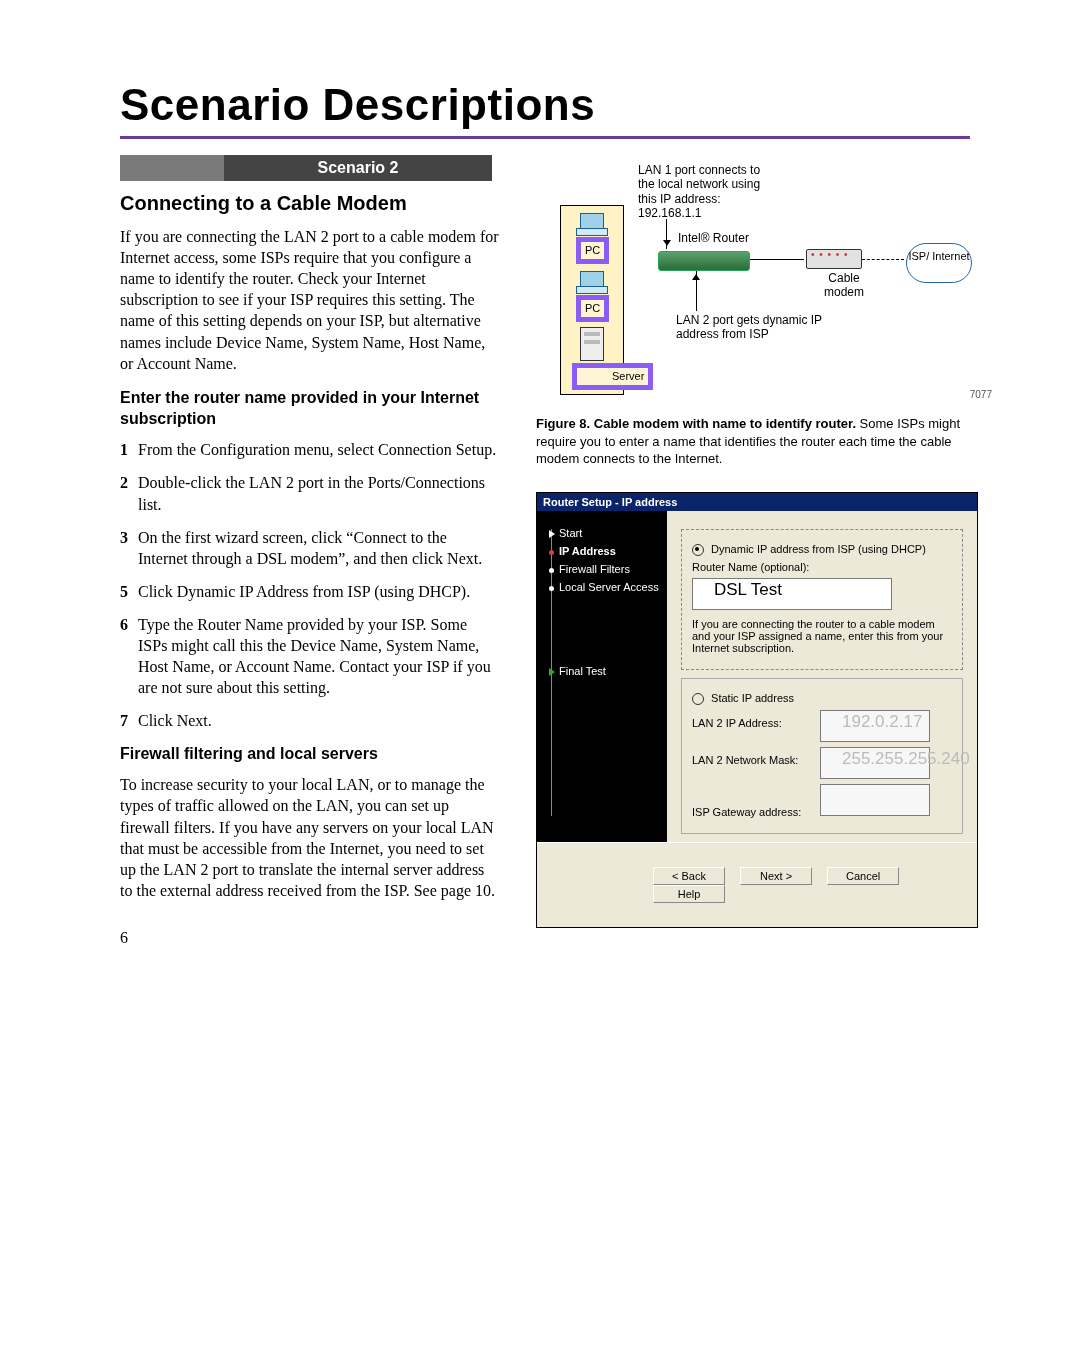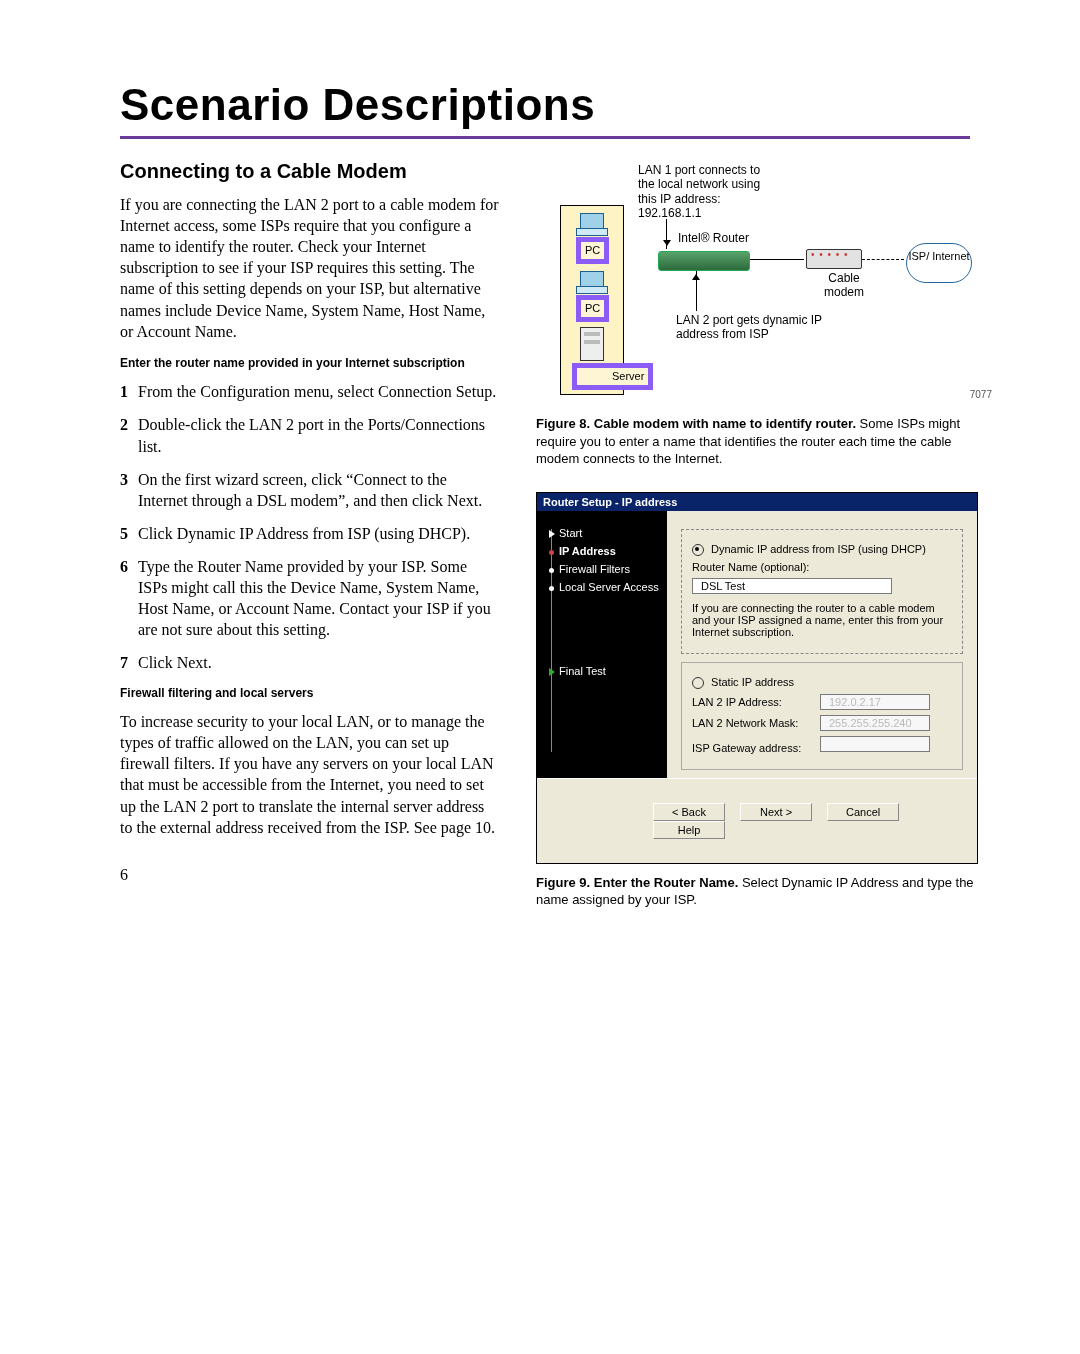--- a/index.html
+++ b/index.html
@@ -67,21 +67,21 @@
     line-height: 1.25;
   }
   .body-text {
     font-size: 16px;
     line-height: 1.32;
     margin: 0 0 14px 0;
   }
   .sub-heading {
     font-family: Arial, Helvetica, sans-serif;
     font-weight: 900;
-    font-size: 12px;
+    font-size: 16px;
     margin: 6px 0 10px 0;
     line-height: 1.3;
   }
   .steps {
     list-style: none;
     padding: 0;
     margin: 0 0 10px 0;
     font-size: 16px;
     line-height: 1.32;
     counter-reset: step 0;
@@ -162,21 +162,21 @@
   .dialog .nav .item::before{content:""; position:absolute; left:0; top:5px; width:5px; height:5px; background:#fff; border-radius:50%;}
   .dialog .nav .item.cur::before{ background:#c44; }
   .dialog .nav .item.tri::before{ width:0;height:0;border:4px solid transparent;border-left:6px solid #fff; border-radius:0; top:3px; background:none;}
   .dialog .nav .item.arrow-green::before{ width:0;height:0;border:4px solid transparent;border-left:6px solid #3a3; border-radius:0; top:3px; background:none;}
   .dialog .nav .vline{position:absolute; left:14px; top:18px; bottom:26px; width:1px; background:#888;}
   .dialog .content {
     flex:1; padding:10px 14px 8px 14px; box-sizing:border-box;
   }
   .radio { display:inline-block; width:10px; height:10px; border:1px solid #333; border-radius:50%; margin-right:4px; vertical-align:middle; position:relative;}
   .radio.checked::after{content:"";position:absolute;left:2px;top:2px;width:4px;height:4px;background:#000;border-radius:50%;}
-  .field { border:1px solid #7a7a7a; background:#fff; height:16px; padding:1px 8px; font-size:11px; box-sizing:border-box; display:inline-block;}
+  .field { border:1px solid #7a7a7a; background:#fff; height:32px; padding:1px 21px; font-size:17px; box-sizing:border-box; display:inline-block;}
   .field.dim { color:#bbb; background:#f7f7f7;}
   .group {
     border:1px solid #aaa; padding:8px 10px 10px 10px; margin-top:8px;
   }
   .dlg-row { margin:5px 0; white-space:nowrap;}
   .dlg-row .lbl { display:inline-block; width:128px; }
   .dialog .buttons {
     border-top:1px solid #fff; padding:24px; text-align:left;
   }
   .dialog .buttons button {
@@ -193,20 +193,24 @@
 </head>
 <body>
 
 <div class="page">
   <h1 class="main-title">Scenario Descriptions</h1>
   <div class="title-rule"></div>
 
   <div class="columns">
 
     <div class="col-left">
+      <div class="scenario-bar">
+        <div class="left-seg"></div>
+        <div class="right-seg">Scenario 2</div>
+      </div>
 
       <h2 class="section-title">Connecting to a Cable Modem</h2>
 
       <p class="body-text">If you are connecting the LAN 2 port to a cable modem for Internet access, some ISPs require that you configure a name to identify the router. Check your Internet subscription to see if your ISP requires this setting. The name of this setting depends on your ISP, but alternative names include Device Name, System Name, Host Name, or Account Name.</p>
 
       <div class="sub-heading">Enter the router name provided in your Internet subscription</div>
 
       <ol class="steps">
         <li>
             <span class="num">1</span>
@@ -327,19 +331,16 @@
           </div>
         </div>
         <div class="buttons" style="padding-left:110px;">
           <button>&lt; Back</button>
           <button>Next &gt;</button>
           <button>Cancel</button>
           <button>Help</button>
         </div>
       </div>
 
-      <p class="caption">
-        <b>Figure 9. Enter the Router Name.</b><span> Select Dynamic IP Address and type the name assigned by your ISP.</span>
-      </p>
 
     </div>
   </div>
 </div>
 
 </body></html>

